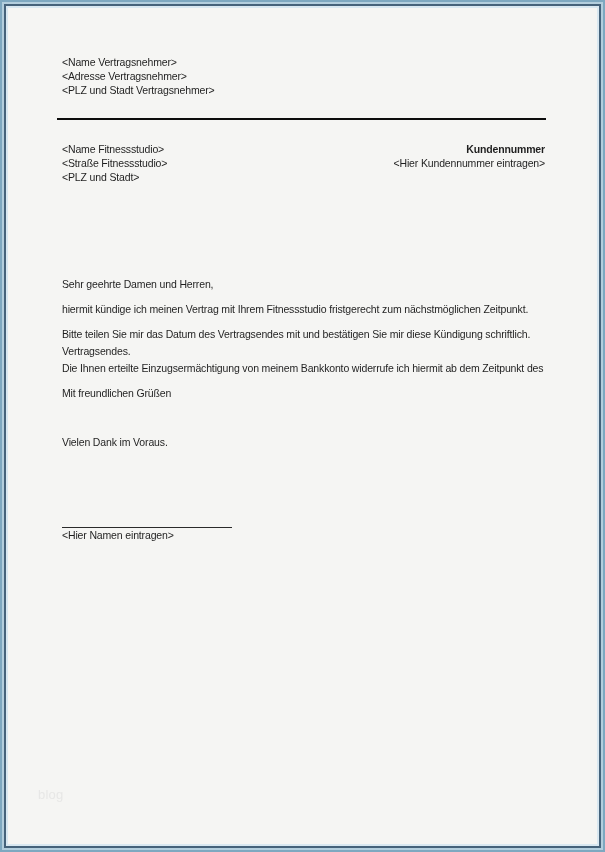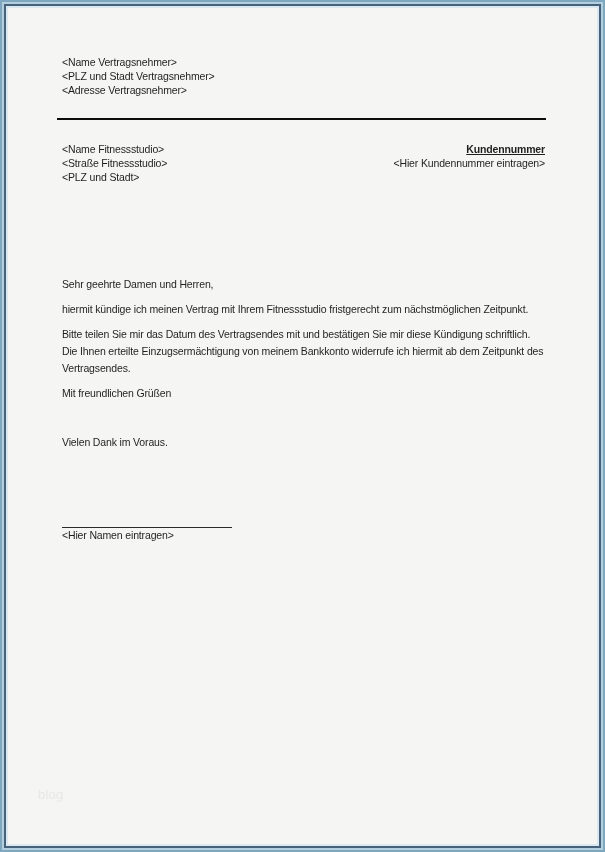--- a/index.html
+++ b/index.html
@@ -51,21 +51,21 @@
   }
   .recipient-row {
     margin-top: 22px;
     display: flex;
     justify-content: space-between;
     align-items: flex-start;
   }
   .recipient-block div { line-height: 14px; white-space: nowrap; }
   .customer-block { text-align: right; }
   .customer-block div { line-height: 14px; white-space: nowrap; }
-  .customer-label { font-weight: bold; text-decoration: underline; }
+  .customer-label { font-weight: bold; }
   .subject-row {
     margin-top: 80px;
     display: flex;
     justify-content: space-between;
     font-weight: bold;
     line-height: 14px;
   }
   .subject-title, .subject-date { white-space: nowrap; }
   .body-line { line-height: 17px; white-space: nowrap; }
   .salutation { margin-top: 92px; }
@@ -97,22 +97,22 @@
 
 <div class="frame-outer">
   <div class="frame-mid">
     <div class="frame-dark">
       <div class="frame-light">
 
         <div class="page">
 
           <div class="sender-block">
             <div>&lt;Name Vertragsnehmer&gt;</div>
+            <div>&lt;Adresse Vertragsnehmer&gt;</div>
             <div>&lt;PLZ und Stadt Vertragsnehmer&gt;</div>
-            <div>&lt;Adresse Vertragsnehmer&gt;</div>
           </div>
 
           <hr class="address-rule">
 
           <div class="recipient-row">
             <div class="recipient-block">
               <div>&lt;Name Fitnessstudio&gt;</div>
               <div>&lt;Straße Fitnessstudio&gt;</div>
               <div>&lt;PLZ und Stadt&gt;</div>
             </div>
@@ -122,22 +122,22 @@
             </div>
           </div>
 
 
           <div class="body-line salutation">Sehr geehrte Damen und Herren,</div>
 
           <div class="body-line para1">hiermit kündige ich meinen Vertrag mit Ihrem Fitnessstudio fristgerecht zum nächstmöglichen Zeitpunkt.</div>
 
           <div class="para2">
             <div class="body-line">Bitte teilen Sie mir das Datum des Vertragsendes mit und bestätigen Sie mir diese Kündigung schriftlich.</div>
+            <div class="body-line">Vertragsendes.</div>
             <div class="body-line">Die Ihnen erteilte Einzugsermächtigung von meinem Bankkonto widerrufe ich hiermit ab dem Zeitpunkt des</div>
-            <div class="body-line">Vertragsendes.</div>
           </div>
 
           <div class="body-line closing">Mit freundlichen Grüßen</div>
 
           <div class="body-line thanks">Vielen Dank im Voraus.</div>
 
           <hr class="signature-line">
 
           <div class="signature-name">&lt;Hier Namen eintragen&gt;</div>
 

